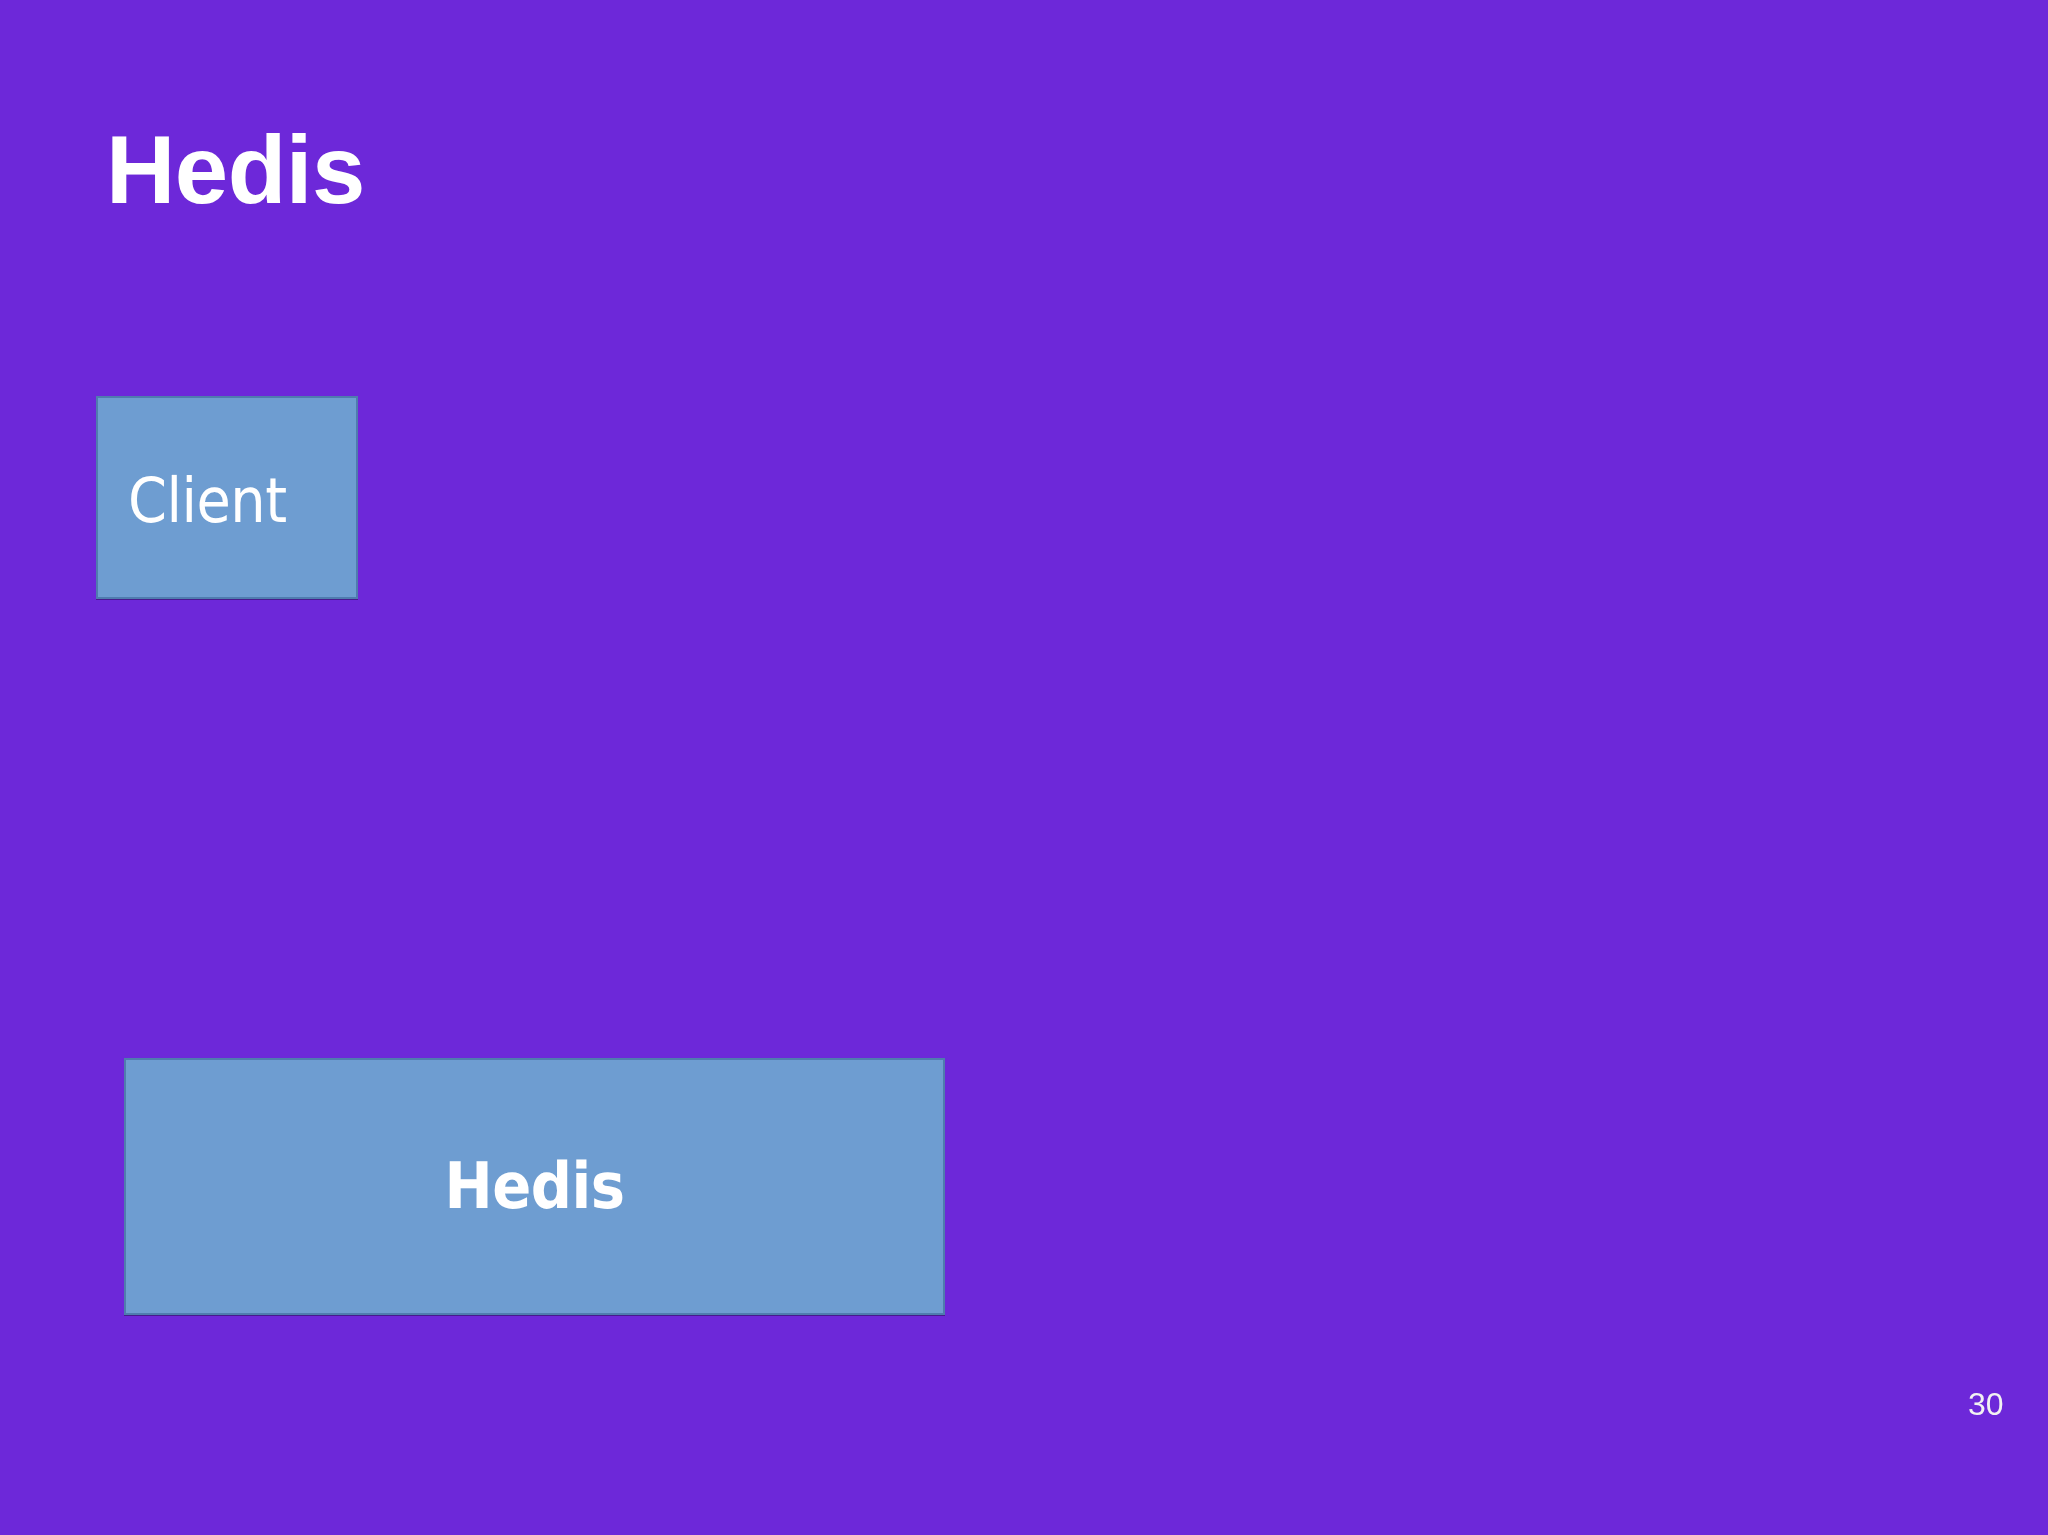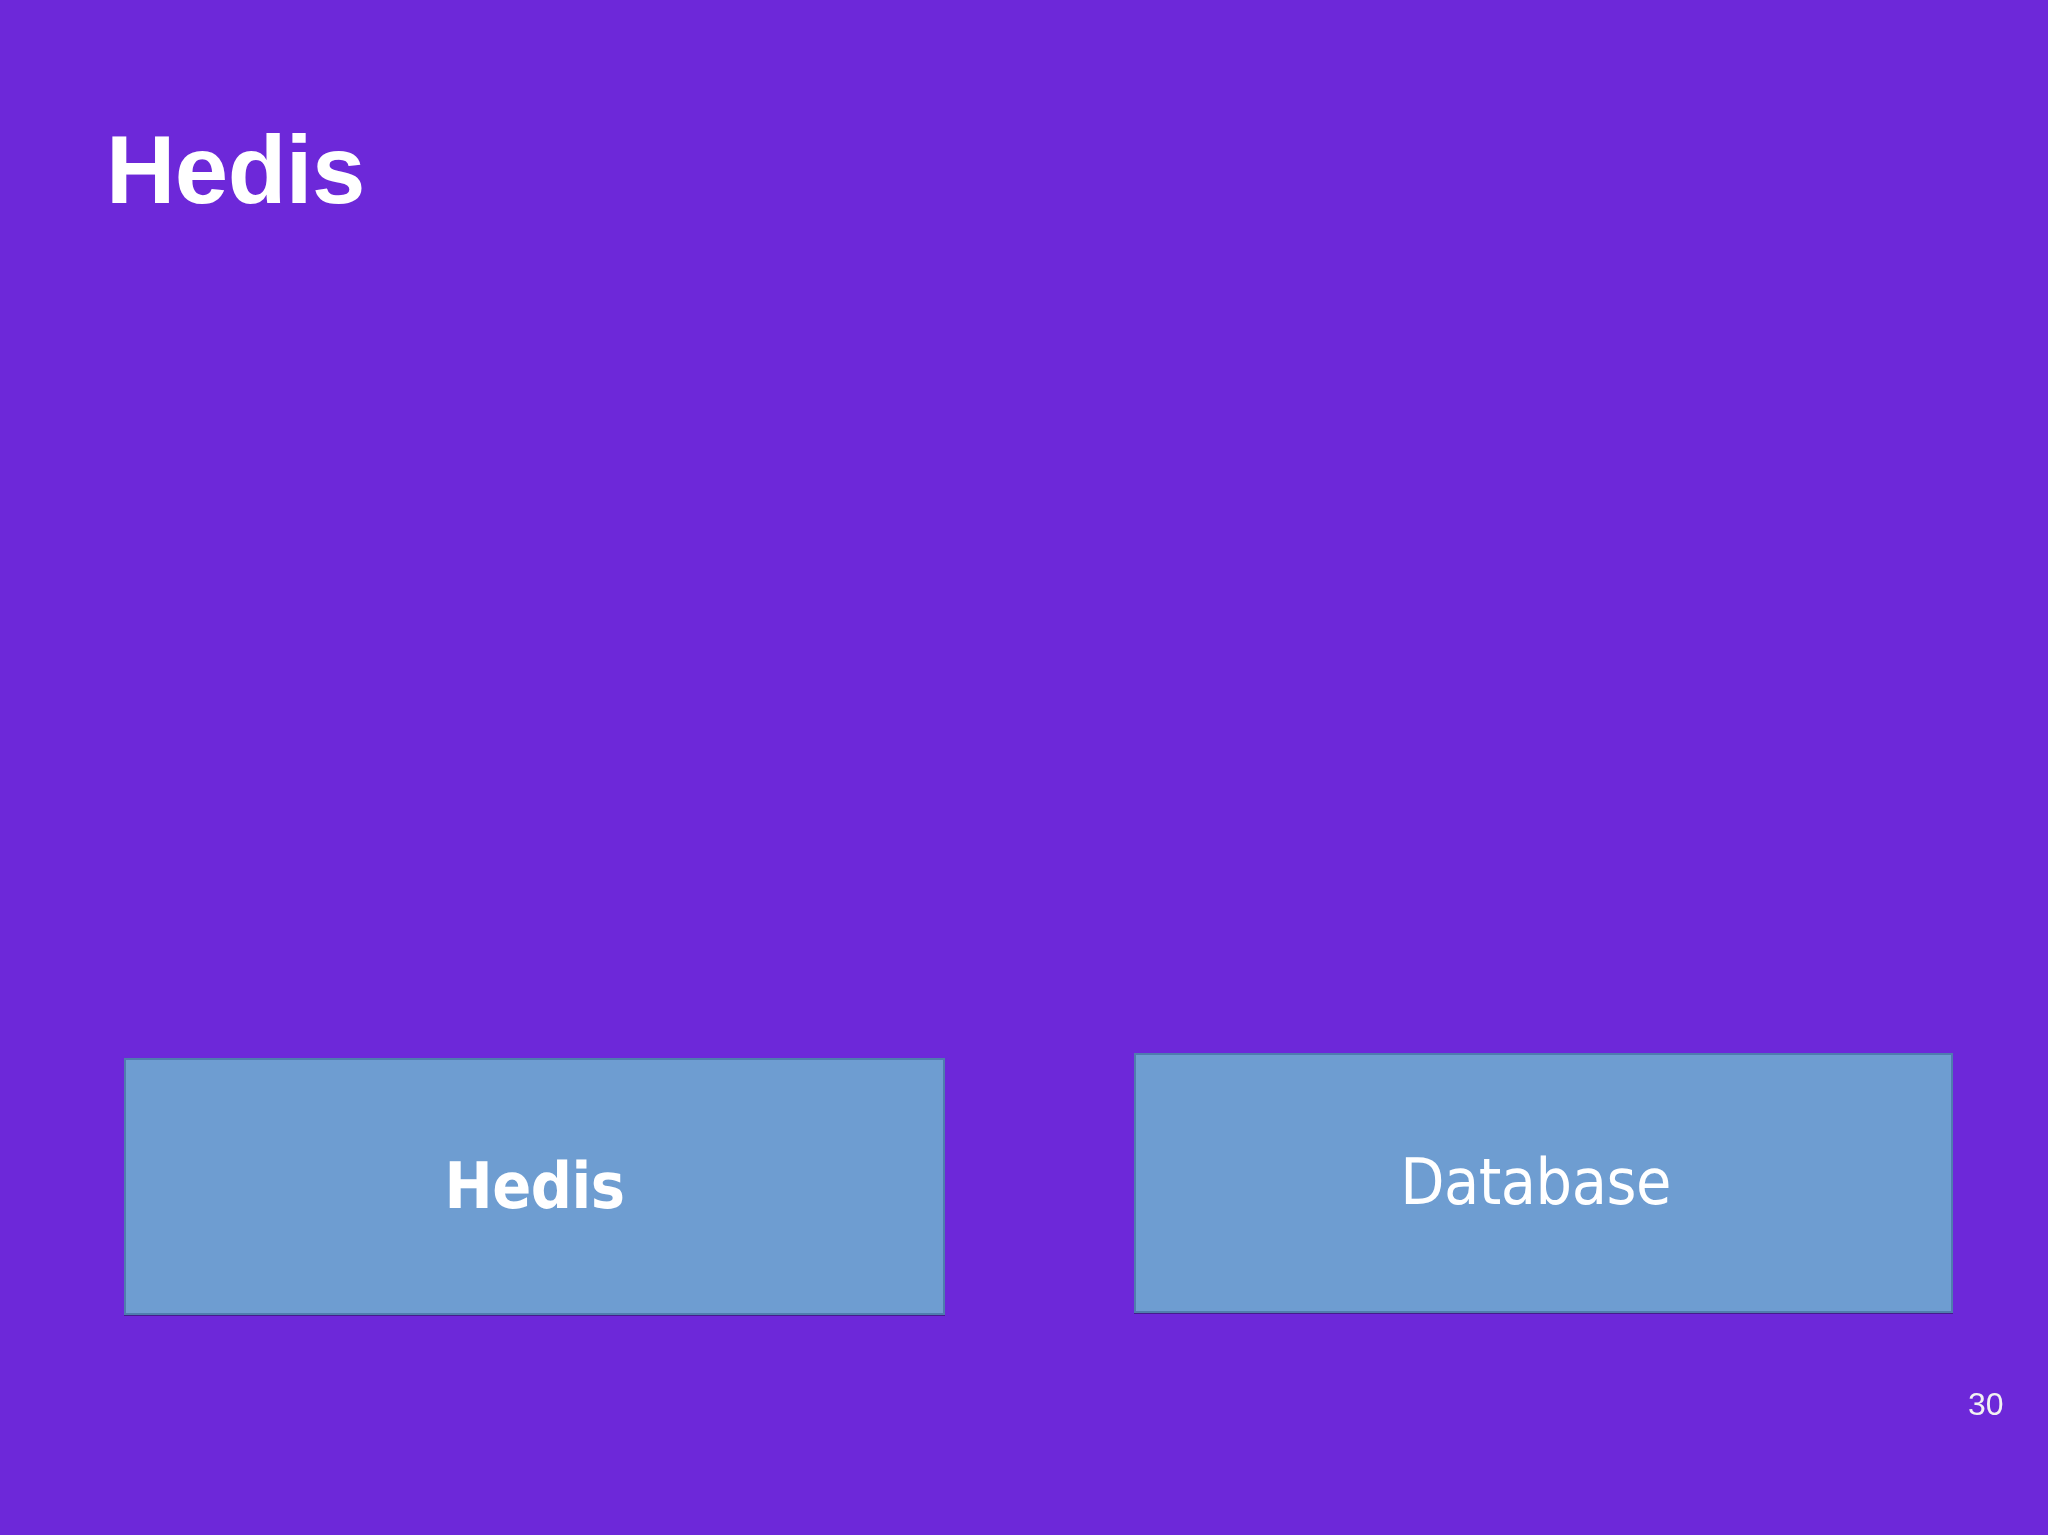--- a/index.html
+++ b/index.html
@@ -114,25 +114,25 @@
     color: #f2f2f2;
   }
 </style>
 </head>
 <body>
 
 <div id="slide">
 
   <div id="slide-title">Hedis</div>
 
+  <div class="dbox" id="box-client">
+    <span class="blabel">Client</span>
+  </div>
 
 
   <div class="dbox" id="box-hedis">
     <span class="blabel">Hedis</span>
   </div>
 
-  <div class="dbox" id="box-database">
-    <span class="blabel">Database</span>
-  </div>
 
   <div id="page-number">30</div>
 
 </div>
 
 </body></html>

